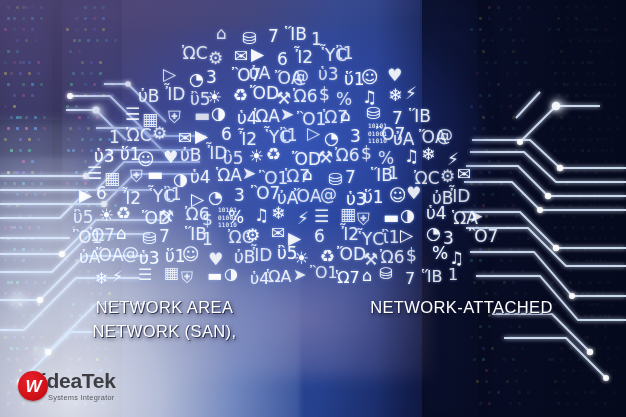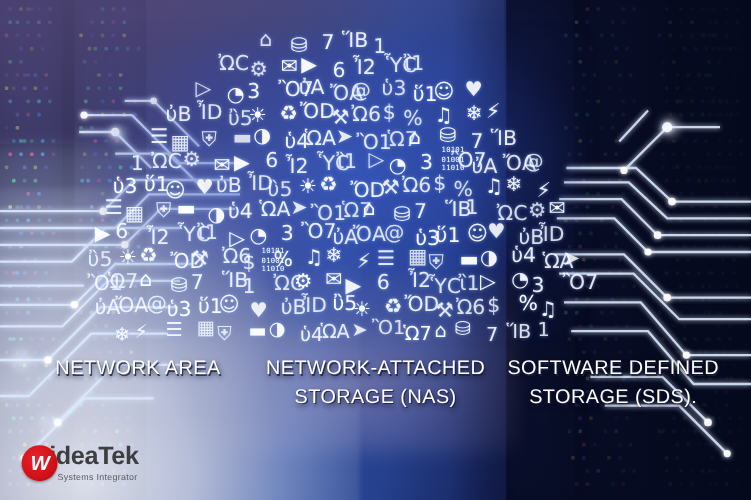--- a/index.html
+++ b/index.html
@@ -1246,28 +1246,24 @@
         <span class="binary" style="left:150px;top:182px;white-space:pre">10101
 01001
 11010</span>
       </div>
   </div>
 
 
   <div class="captions">
     <div class="cap">
       <span>NETWORK AREA</span>
+      <span class="l2">NETWORK (SAN),</span>
     </div>
     <div class="cap">
       <span>NETWORK-ATTACHED</span>
-      <span class="l2">STORAGE (NAS)</span>
-    </div>
-    <div class="cap">
-      <span>SOFTWARE DEFINED</span>
-      <span class="l2">STORAGE (SDS).</span>
     </div>
   </div>
 
   <div class="logo">
     <div class="logo-badge">
       <div class="glyph">W</div>
     </div>
     <div class="logo-textwrap">
       <div class="logo-word">ideaTek</div>
       <div class="logo-sub">Systems Integrator</div>

